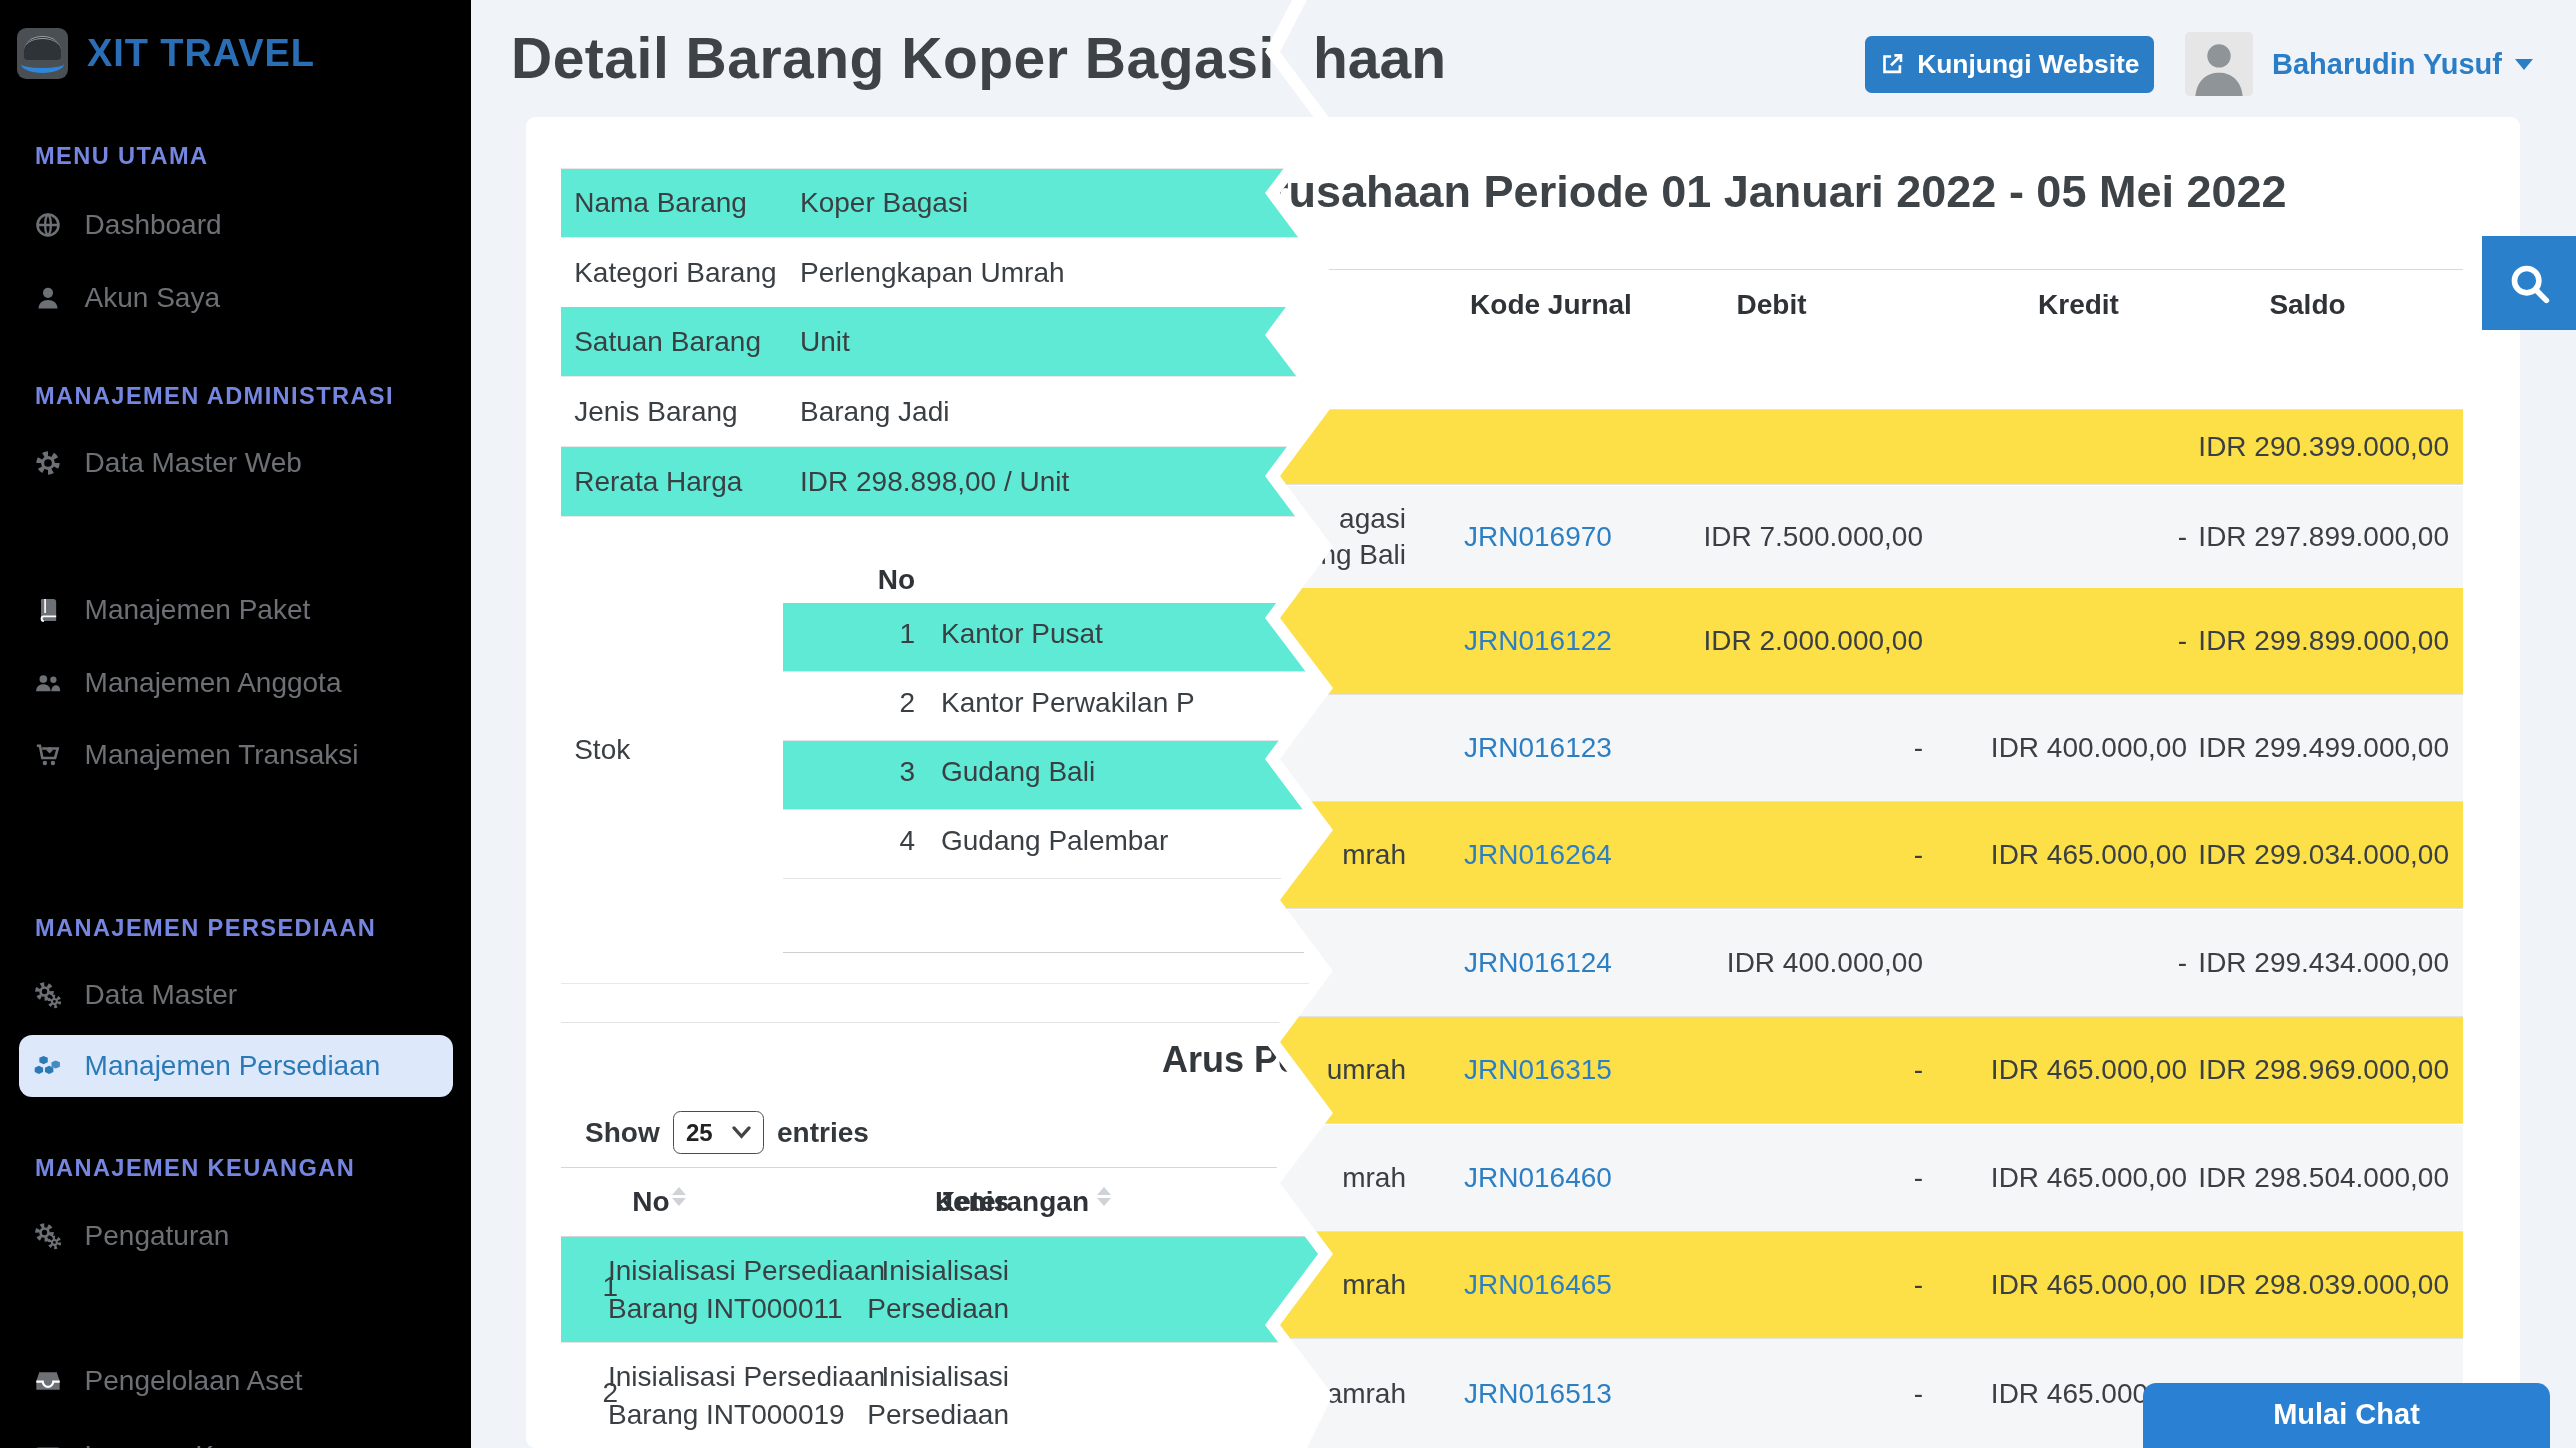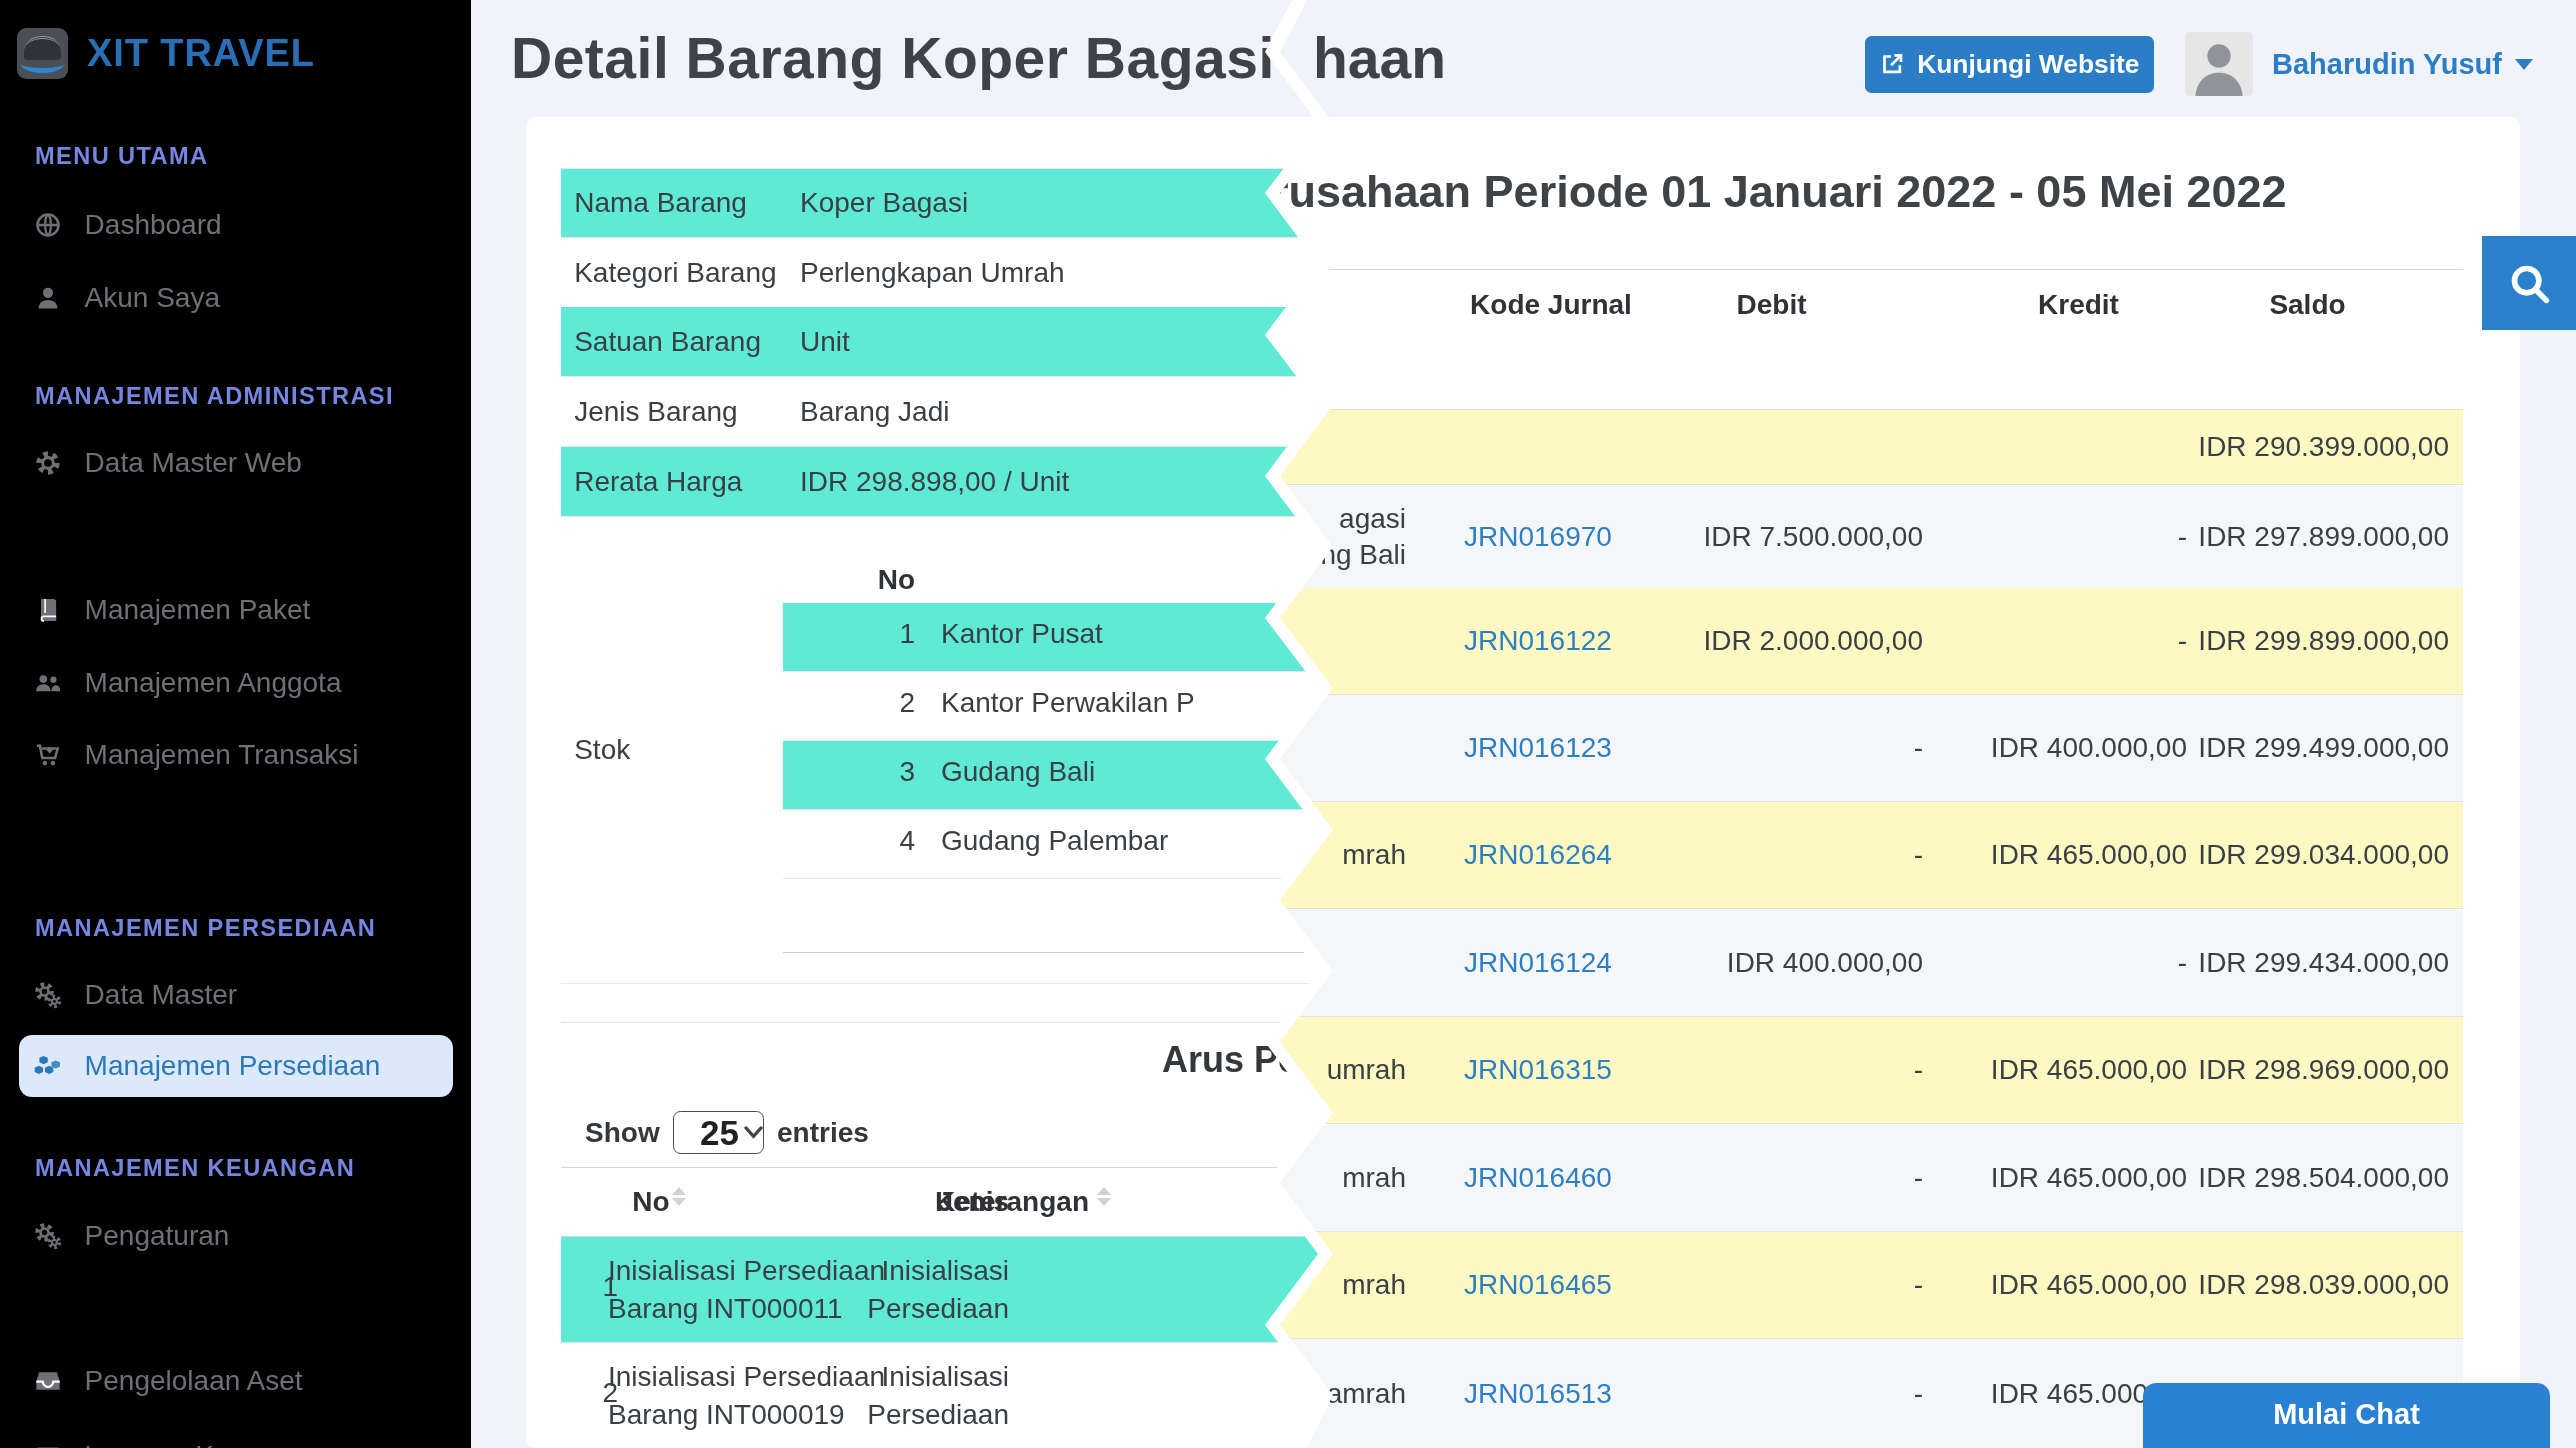--- a/index.html
+++ b/index.html
@@ -33,40 +33,40 @@
   .stripe{background:#5eead4;}
   .dt-label{position:absolute;left:13.2px;top:50%;transform:translateY(-50%);font-size:28px;color:#3a3f44;}
   .dt-value{position:absolute;left:239px;top:50%;transform:translateY(-50%);font-size:28px;color:#3a3f44;}
   .stok-row{position:absolute;left:561px;top:517px;width:943px;height:466px;border-bottom:0.9px solid #e8e8e8;}
   .ntab{position:absolute;left:783px;top:558px;}
   .ntab .hrow{position:absolute;height:45px;border-bottom:1.9px solid #cfcfcf;font-weight:700;font-size:28px;color:#2f3337;}
   .nrow{position:absolute;left:0;width:981px;height:69px;border-bottom:0.9px solid #e6e6e6;box-sizing:border-box;font-size:28px;color:#3a3f44;}
   .hline{position:absolute;height:0;border-top:0.9px solid #e2e2e2;}
   .arus-heading{position:absolute;left:1162px;top:1039px;font-size:36px;font-weight:700;color:#33383c;}
   .show-line{position:absolute;left:585px;top:1111px;height:43px;display:flex;align-items:center;gap:13.2px;font-size:28px;font-weight:700;color:#33383c;}
-  .select-box{width:89px;height:41px;border:1.9px solid #4c4c4c;border-radius:7.5px;display:flex;align-items:center;justify-content:flex-end;gap:5px;font-size:35px;color:#222;background:#fff;}
+  .select-box{width:89px;height:41px;border:1.9px solid #4c4c4c;border-radius:7.5px;display:flex;align-items:center;justify-content:center;gap:19px;font-size:24px;color:#222;background:#fff;}
   .bt-header{position:absolute;left:561px;top:1167px;width:943px;height:70px;border-top:1.9px solid #d6d6d6;border-bottom:1.9px solid #d6d6d6;box-sizing:border-box;font-weight:700;font-size:28px;color:#2f3337;}
   .bt-row{position:absolute;left:561px;width:943px;border-bottom:0.9px solid #e4e4e4;box-sizing:border-box;font-size:28px;color:#3a3f44;}
   .sort-icons{position:absolute;display:flex;flex-direction:column;gap:2.8px;align-items:center;}
   .sort-icons i{width:0;height:0;border-left:7.5px solid transparent;border-right:7.5px solid transparent;display:block;}
   .sort-up{border-bottom:8.5px solid #cfd2d6;}
   .sort-down{border-top:8.5px solid #cfd2d6;}
   
   .card-right{position:absolute;left:1169px;top:117px;width:1351px;height:1331px;background:#fff;border-radius:9.4px;}
   .r-title-frag{position:absolute;left:1313px;top:24.5px;font-size:57px;font-weight:700;color:#3e4347;}
   .visit-btn{position:absolute;left:1865px;top:36px;width:289px;height:57px;background:#2b7ec6;border-radius:6.6px;
              display:flex;align-items:center;justify-content:center;gap:11.3px;color:#fff;font-size:26.4px;font-weight:700;cursor:pointer;}
   .avatar{position:absolute;left:2185px;top:32px;width:68px;height:64px;background:#e6e6e6;border-radius:4.7px;overflow:hidden;}
   .user-chip{position:absolute;left:2272px;top:32px;height:64px;display:flex;align-items:center;gap:13.2px;color:#2b7ec6;font-size:29px;font-weight:700;cursor:pointer;}
   .user-caret{width:0;height:0;border-left:9.4px solid transparent;border-right:9.4px solid transparent;border-top:11.3px solid #2b7ec6;}
   .r-heading{position:absolute;left:1271px;top:166px;font-size:45px;font-weight:700;color:#3e4347;}
   .j-header{position:absolute;left:1131px;top:269px;width:1332px;height:71px;border-top:1.9px solid #d9d9d9;border-bottom:1.9px solid #d9d9d9;box-sizing:border-box;font-weight:700;font-size:28px;color:#2f3337;}
   .jh{position:absolute;top:50%;transform:translateY(-50%);text-align:center;}
   .j-gap{position:absolute;left:1131px;top:339px;width:1332px;height:71px;border-bottom:0.9px solid #e2e2e2;box-sizing:border-box;background:#fff;}
-  .jrow{position:absolute;left:1131px;width:1332px;border-bottom:0.9px solid #e2e2e2;box-sizing:border-box;background:#fef9c3;font-size:28px;color:#3a3f44;}
+  .jrow{position:absolute;left:1131px;width:1332px;border-bottom:0.9px solid #e2e2e2;box-sizing:border-box;background:#fde047;font-size:28px;color:#3a3f44;}
   .jrow.stripe{background:#f5f6f7;}
   .jfrag{position:absolute;right:1057px;top:50%;transform:translateY(-50%);text-align:right;line-height:36px;white-space:nowrap;}
   .jkode{position:absolute;left:333px;width:170px;top:50%;transform:translateY(-50%);color:#2d7fc4;cursor:pointer;}
   .jdebit{position:absolute;right:540px;width:302px;top:50%;transform:translateY(-50%);text-align:right;}
   .jkredit{position:absolute;right:276px;width:302px;top:50%;transform:translateY(-50%);text-align:right;}
   .jsaldo{position:absolute;right:14px;width:311px;top:50%;transform:translateY(-50%);text-align:right;}
   .fab-search{position:absolute;left:2482px;top:236px;width:94px;height:94px;background:#2a80ca;display:flex;align-items:center;justify-content:center;cursor:pointer;}
   .chat-btn{position:absolute;left:2143px;top:1383px;width:407px;height:75px;background:#2a80d2;border-radius:13.2px 13.2px 0 0;
             display:flex;align-items:flex-start;justify-content:center;padding-top:15px;box-sizing:border-box;color:#fff;font-size:29px;font-weight:700;cursor:pointer;}
   .two-line{line-height:38px;}

